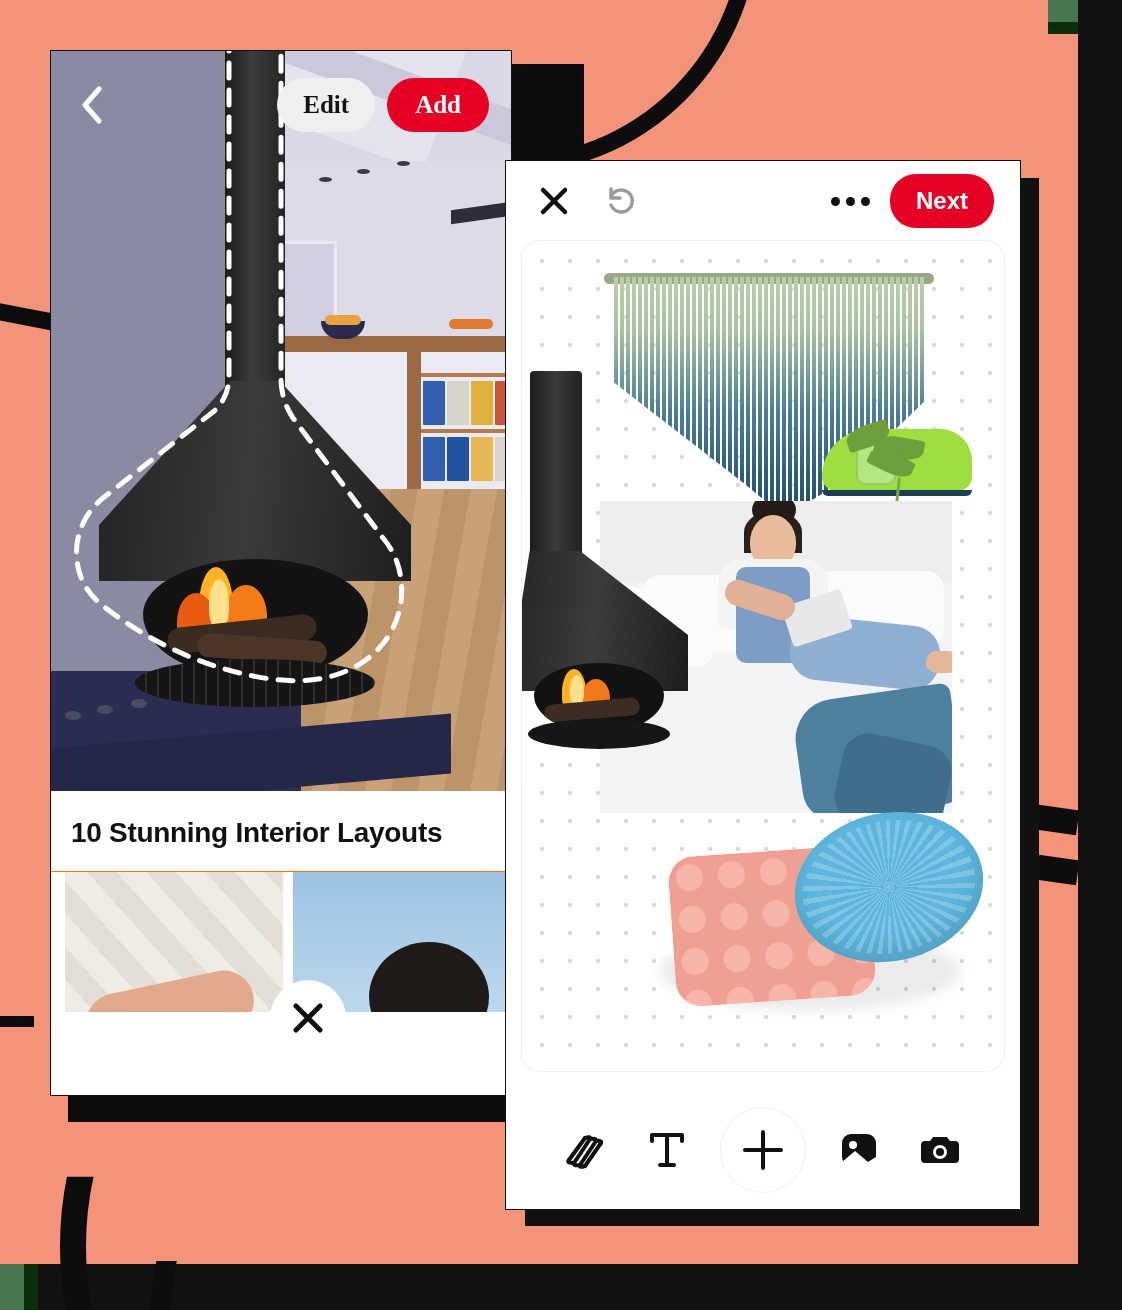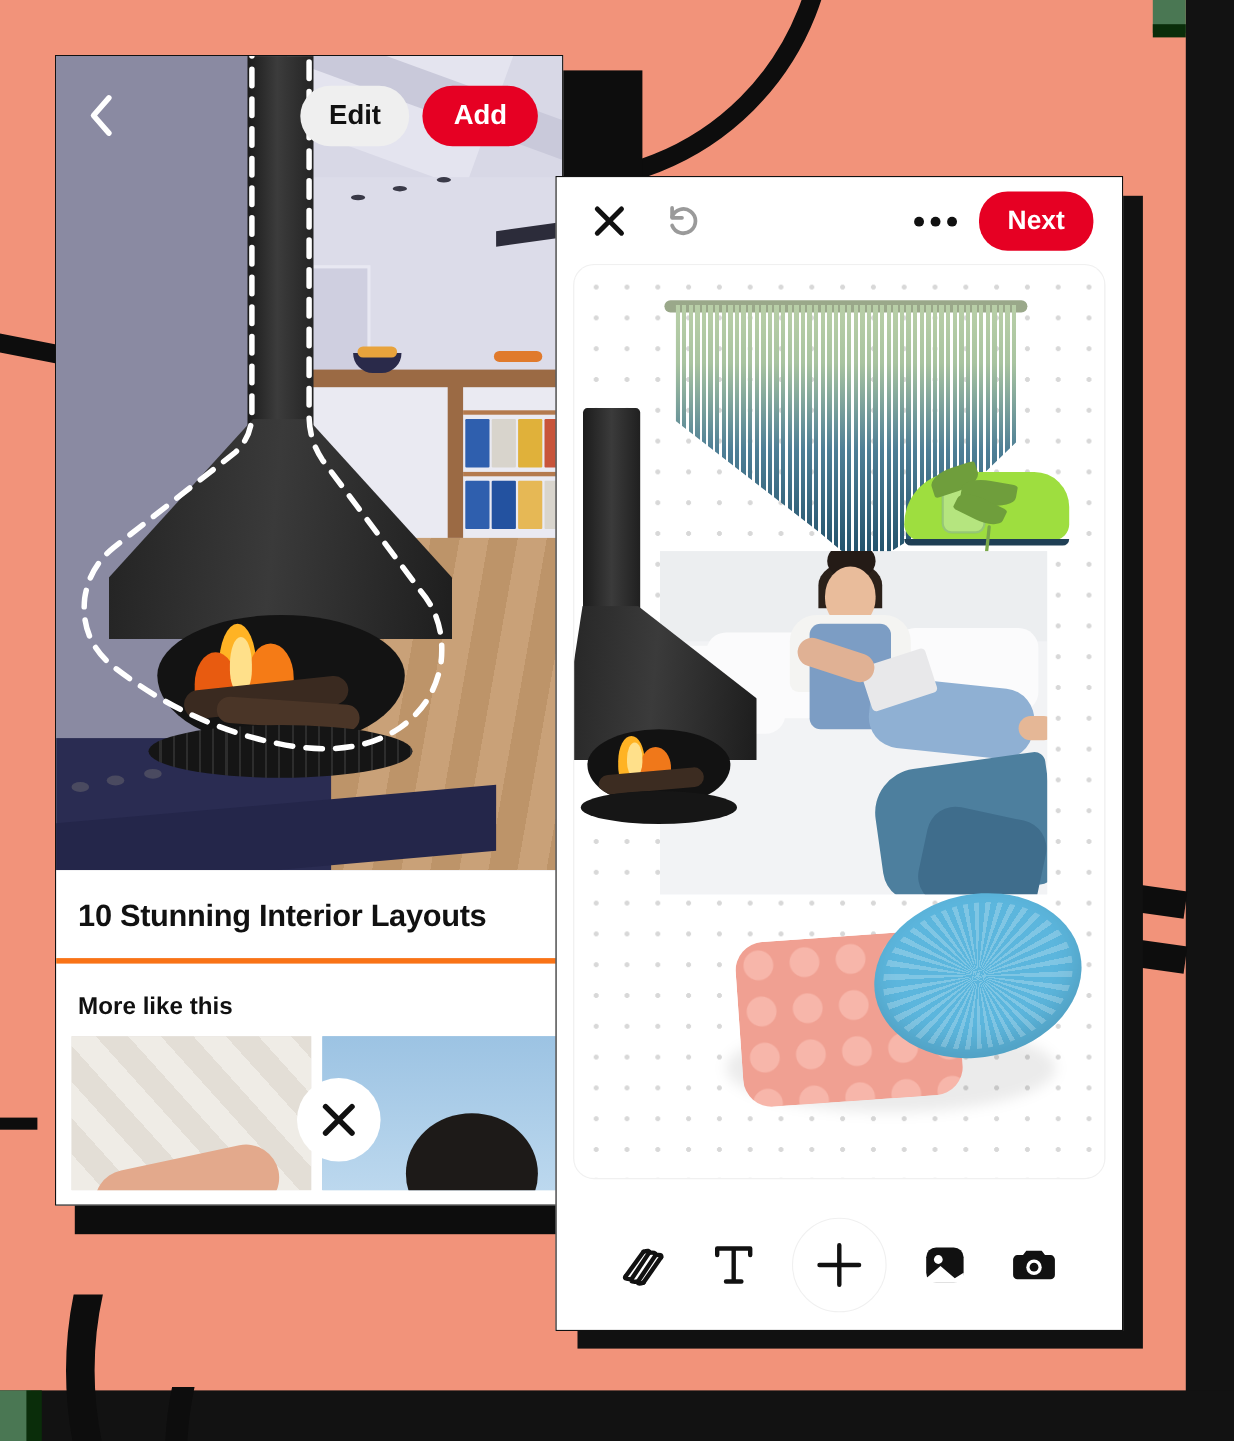--- a/index.html
+++ b/index.html
@@ -79,25 +79,25 @@
      background:repeating-linear-gradient(90deg,transparent 0 10px,rgba(255,255,255,.10) 10px 12px);}
   .fp-dots{position:absolute;left:10px;top:648px;width:120px;height:26px;}
   .fp-dot{position:absolute;width:16px;height:9px;background:#4a4a60;border-radius:50%;}
   
   .sel{position:absolute;left:2px;top:-5px;width:358px;height:665px;
      border:0;pointer-events:none;}
   .sel svg{position:absolute;left:0;top:0;overflow:visible;}
 
   .p1-topbar{position:absolute;left:0;top:0;width:100%;height:108px;display:flex;align-items:center;padding:0 22px;box-sizing:border-box;z-index:6;}
   .back-btn{width:38px;height:38px;display:flex;align-items:center;justify-content:center;cursor:pointer;}
-  .p1-actions{margin-left:auto;display:flex;gap:12px;align-items:flex-start;}
+  .p1-actions{margin-left:auto;display:flex;gap:12px;align-items:flex-start;font-family:Liberation Serif, serif;}
   .btn-edit{background:#efefef;color:#111;border-radius:28px;padding:13px 26px;font-size:25px;font-weight:bold;cursor:pointer;}
   .btn-add{background:#e60023;color:#fff;border-radius:28px;padding:13px 28px;font-size:25px;font-weight:bold;cursor:pointer;}
 
-  .p1-meta{padding:26px 20px 22px 20px;border-bottom:5px solid #f97316;}
+  .p1-meta{padding:26px 20px 22px 20px;border-bottom:1px solid #f97316;}
   .p1-title{font-size:28px;font-weight:bold;color:#111;letter-spacing:-.3px;}
   .p1-sub{font-size:18px;color:#333;margin-top:10px;}
   .p1-more{padding:26px 20px 14px 20px;font-size:22px;font-weight:bold;color:#111;}
   .p1-grid{display:flex;gap:10px;padding:0 0 0 14px;}
   .p1-thumb{width:238px;height:140px;border-radius:0;overflow:hidden;position:relative;}
   .th1{background:#e6e2dc;}
   .th1 .cloth{position:absolute;inset:0;background:
      repeating-linear-gradient(48deg,#efece6 0 22px,#e3ded6 22px 44px);}
   .th1 .arm{position:absolute;left:20px;bottom:-30px;width:170px;height:60px;background:#e3a98c;border-radius:30px;transform:rotate(-12deg);}
   .th2{background:#9dc4e2;}
@@ -276,21 +276,20 @@
           <div class="btn-edit">Edit</div>
           <div class="btn-add">Add</div>
         </div>
       </div>
     </div>
 
     <div class="p1-meta">
       <div class="p1-title">10 Stunning Interior Layouts</div>
     </div>
 
-    <div class="p1-more">More like this</div>
 
     <div class="p1-grid">
       <div class="p1-thumb th1">
         <div class="cloth"></div>
         <div class="arm"></div>
       </div>
       <div class="p1-thumb th2">
         <div class="sky"></div>
         <div class="hair"></div>
       </div>

